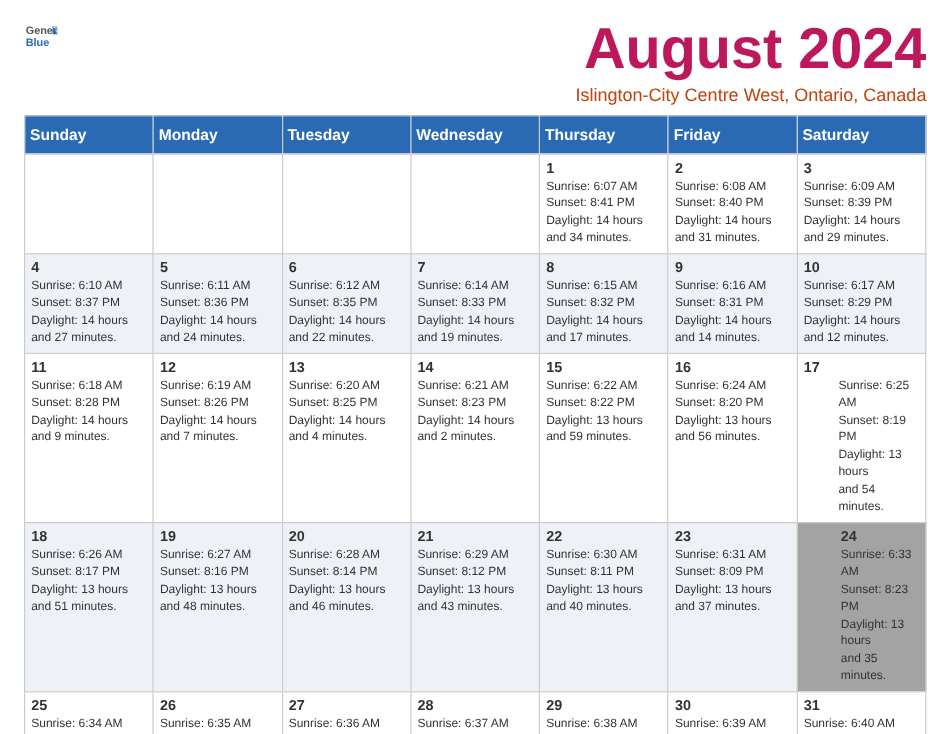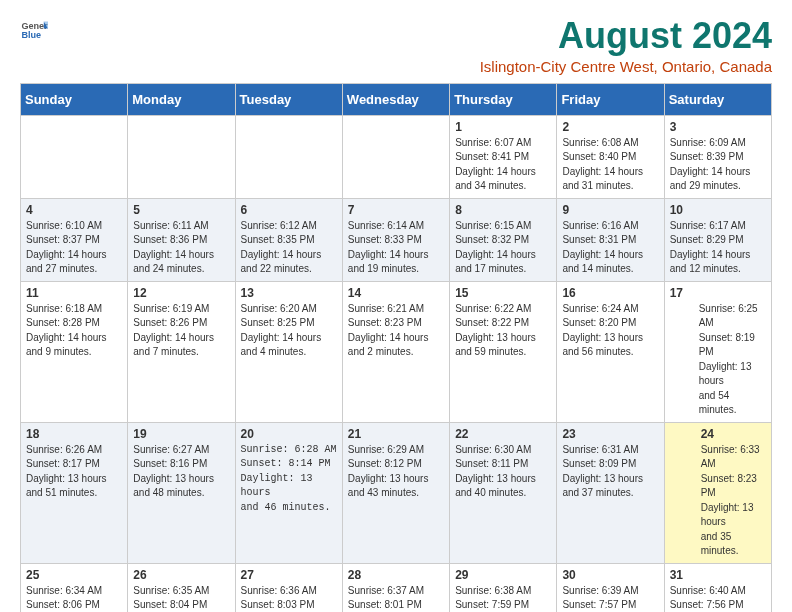--- a/index.html
+++ b/index.html
@@ -22,23 +22,23 @@
       gap: 4px;
     }
     .logo-icon {
       width: 28px;
       height: 28px;
     }
     .title-area {
       text-align: right;
     }
     .main-title {
-      font-size: 36px;
+      font-size: 48px;
       font-weight: bold;
-      color: #0f766e;
+      color: #be185d;
       line-height: 1.1;
     }
     .subtitle {
       font-size: 15px;
       color: #c2410c;
       margin-top: 2px;
     }
     .calendar-table {
       width: 100%;
       border-collapse: collapse;
@@ -261,21 +261,21 @@
         </td>
         <td style="background: rgb(238, 242, 247);">
           <span class="day-number">19</span>
           <div class="day-info" style="white-space: pre-line;">Sunrise: 6:27 AM
 Sunset: 8:16 PM
 Daylight: 13 hours
 and 48 minutes.</div>
         </td>
         <td style="background: rgb(238, 242, 247);">
           <span class="day-number">20</span>
-          <div class="day-info" style="white-space: pre-line; font-family: Liberation Mono, monospace;">Sunrise: 6:28 AM
+          <div class="day-info" style="white-space: pre-line;">Sunrise: 6:28 AM
 Sunset: 8:14 PM
 Daylight: 13 hours
 and 46 minutes.</div>
         </td>
         <td style="background: rgb(238, 242, 247);">
           <span class="day-number">21</span>
           <div class="day-info" style="white-space: pre-line;">Sunrise: 6:29 AM
 Sunset: 8:12 PM
 Daylight: 13 hours
 and 43 minutes.</div>
@@ -287,21 +287,21 @@
 Daylight: 13 hours
 and 40 minutes.</div>
         </td>
         <td style="background: rgb(238, 242, 247);">
           <span class="day-number">23</span>
           <div class="day-info" style="white-space: pre-line;">Sunrise: 6:31 AM
 Sunset: 8:09 PM
 Daylight: 13 hours
 and 37 minutes.</div>
         </td>
-        <td style="background: #fef9c3; padding-left: 36px;">
+        <td style="background: #a3a3a3; padding-left: 36px;">
           <span class="day-number">24</span>
           <div class="day-info" style="white-space: pre-line;">Sunrise: 6:33 AM
 Sunset: 8:23 PM
 Daylight: 13 hours
 and 35 minutes.</div>
         </td>
       </tr>
       <tr>
         <td>
           <span class="day-number">25</span>

